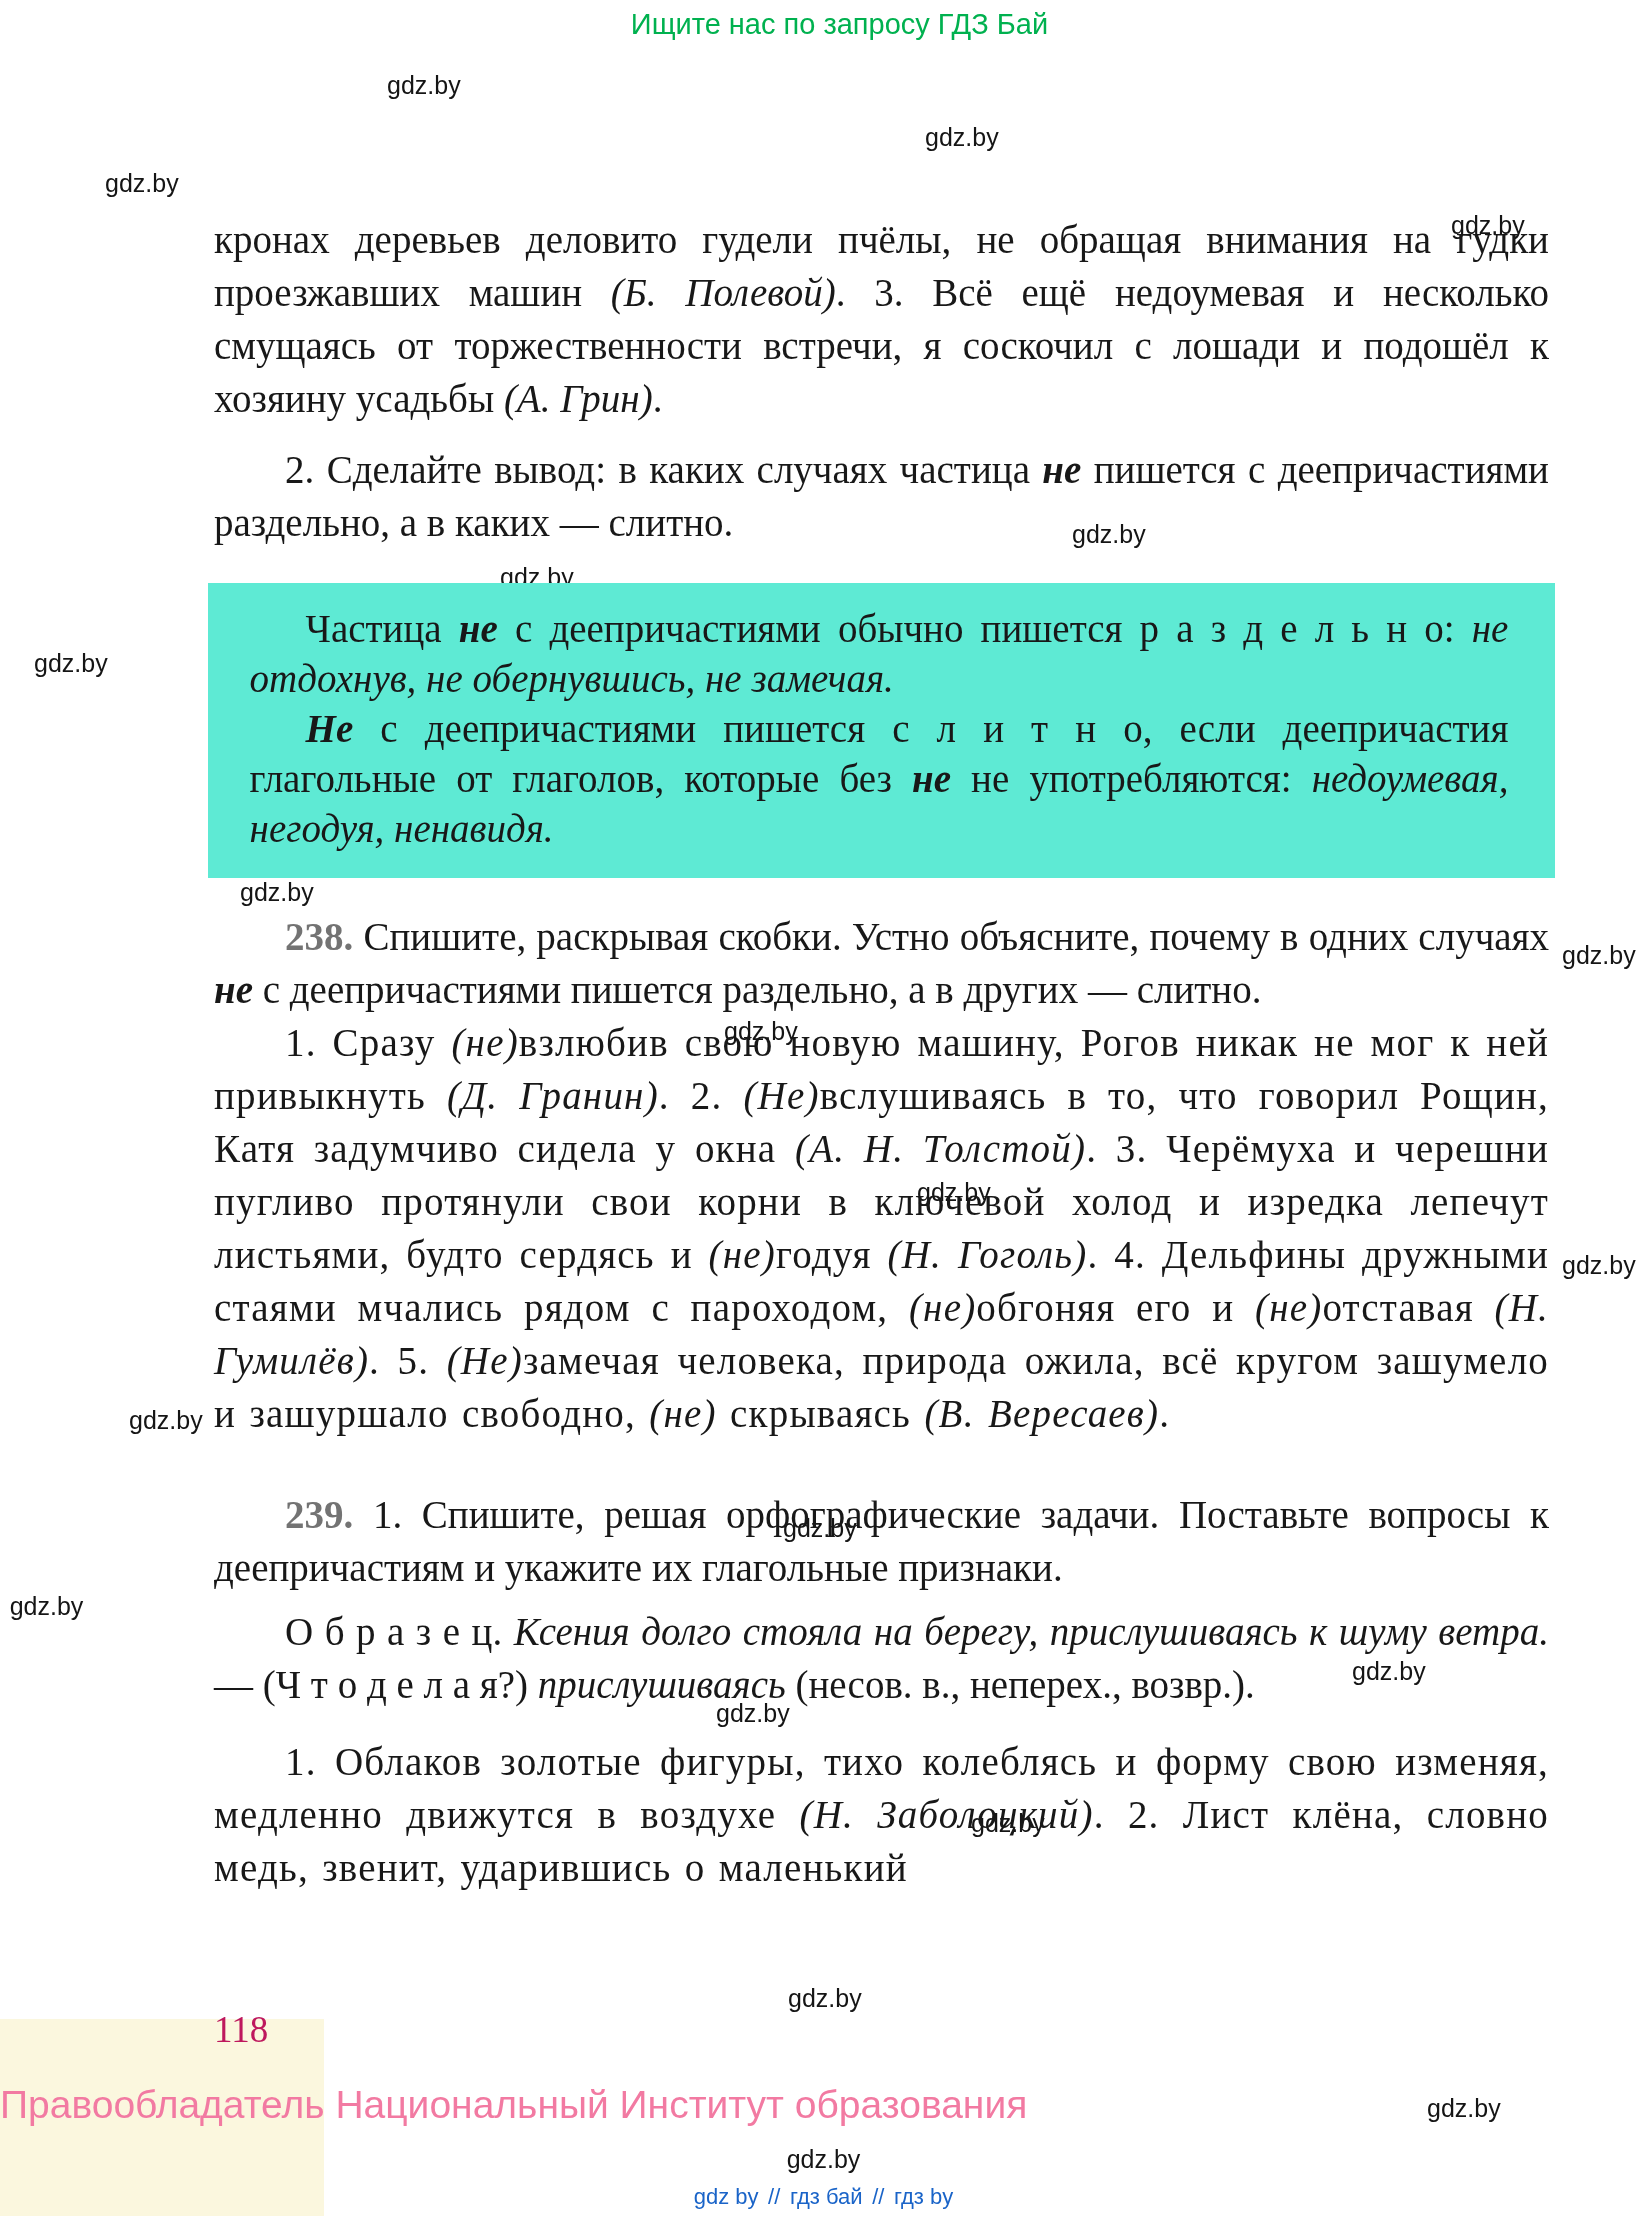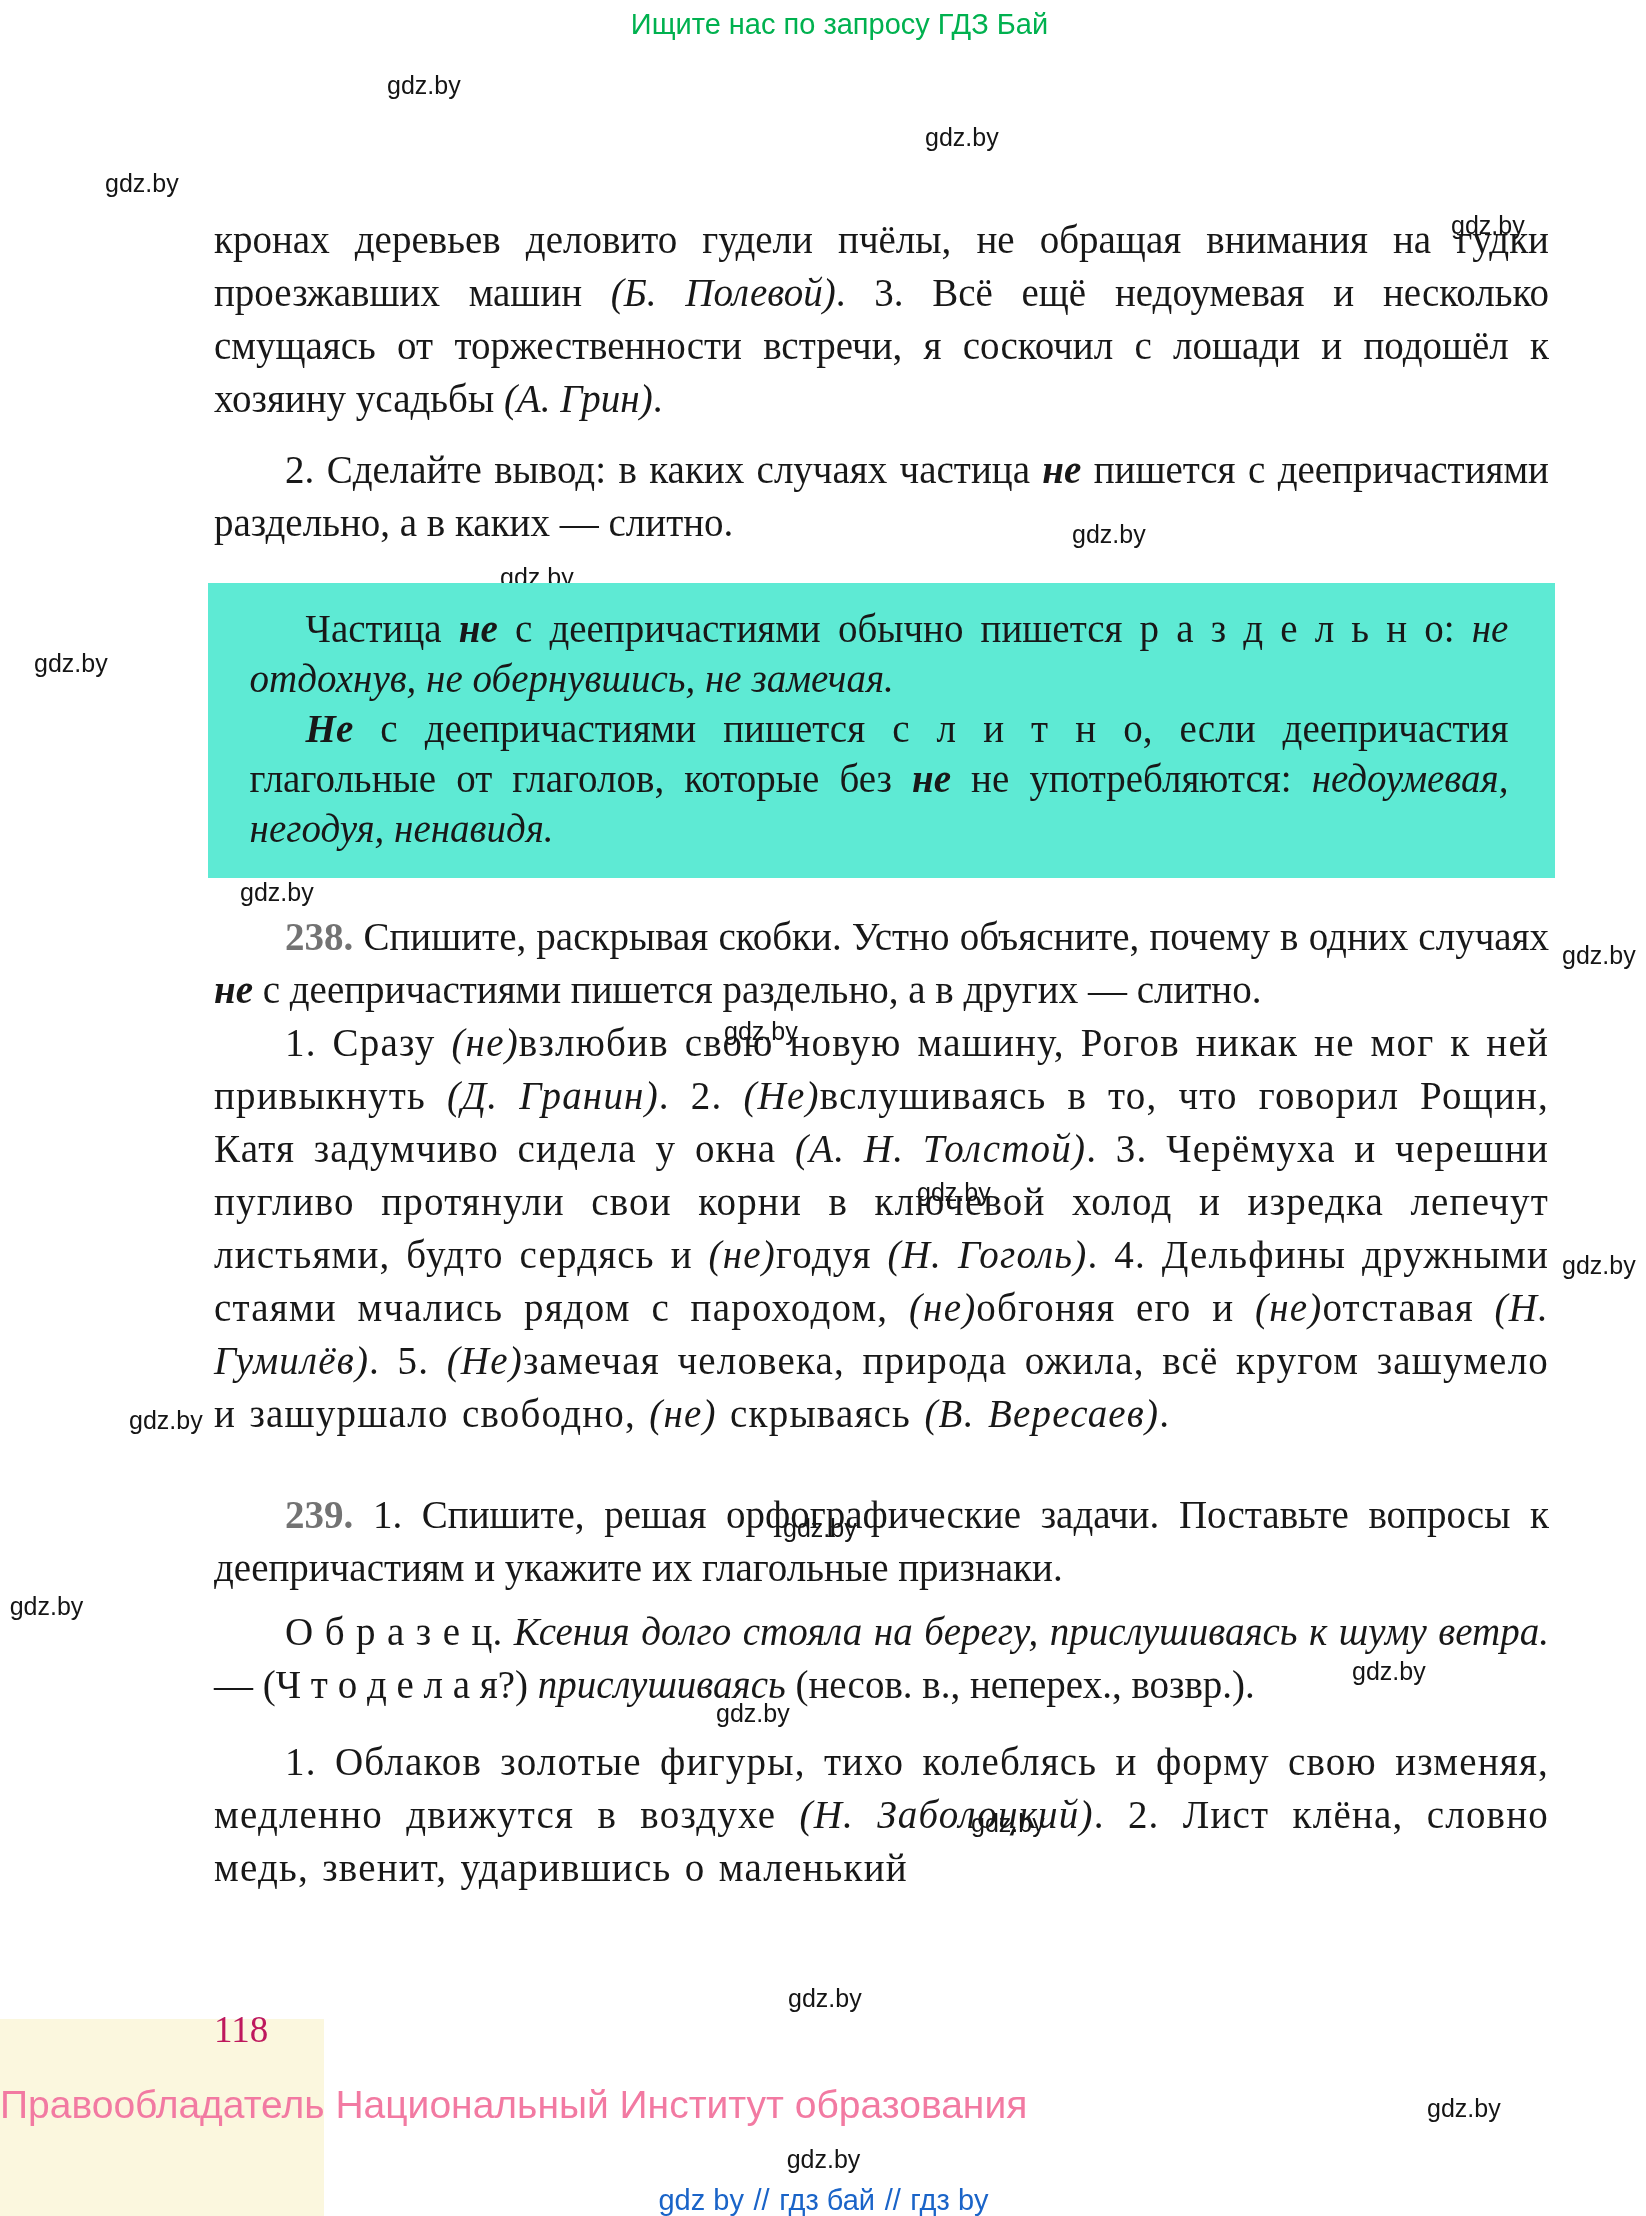--- a/index.html
+++ b/index.html
@@ -81,21 +81,21 @@
     text-align: center;
     font-family: "Liberation Sans", sans-serif;
     font-size: 25px;
     color: #151515;
   }
   .footer-links {
     position: absolute;
     left: 0; top: 2184px; width: 100%;
     text-align: center;
     font-family: "Liberation Sans", sans-serif;
-    font-size: 29px;
+    font-size: 22px;
     color: #1a64c8;
   }
   .footer-links a {
     color: #1a64c8;
     text-decoration: none;
     cursor: pointer;
     margin: 0 6.4px;
   }
   .footer-links .sep { margin: 0 3.2px; }
 </style>

